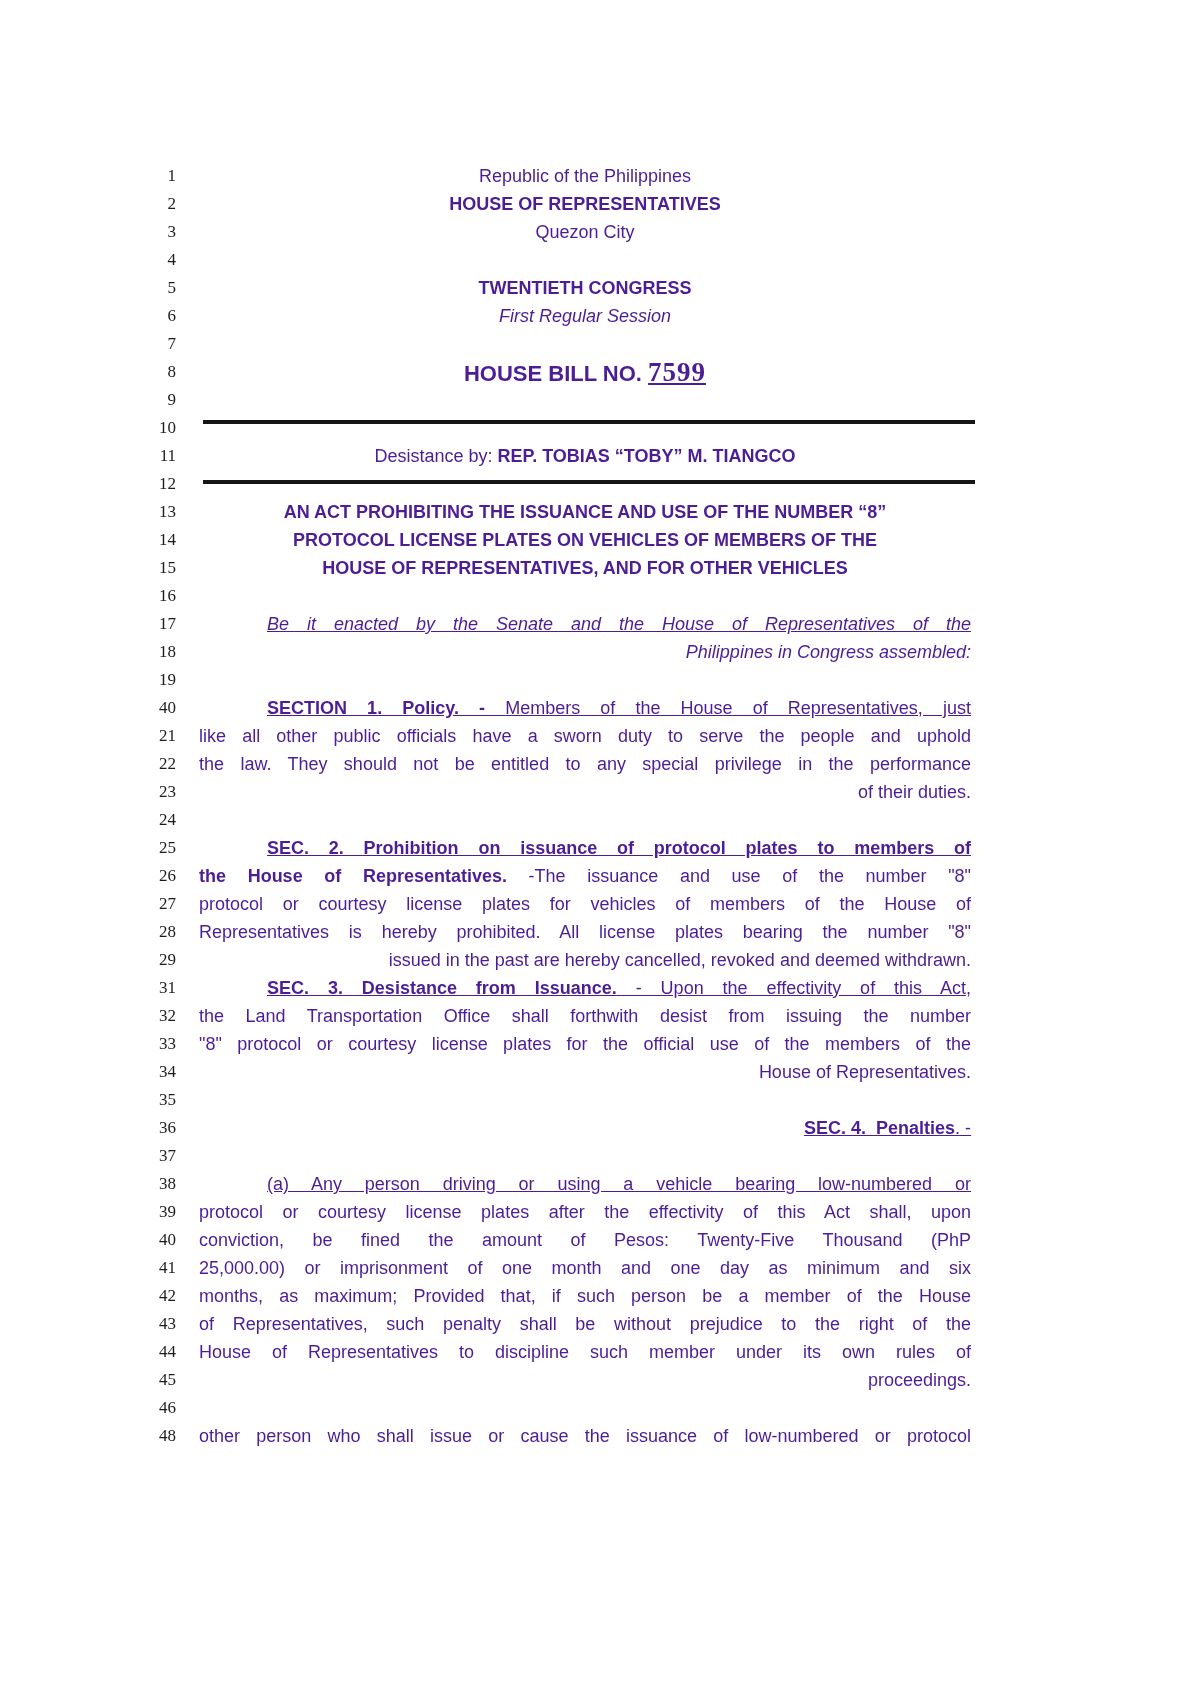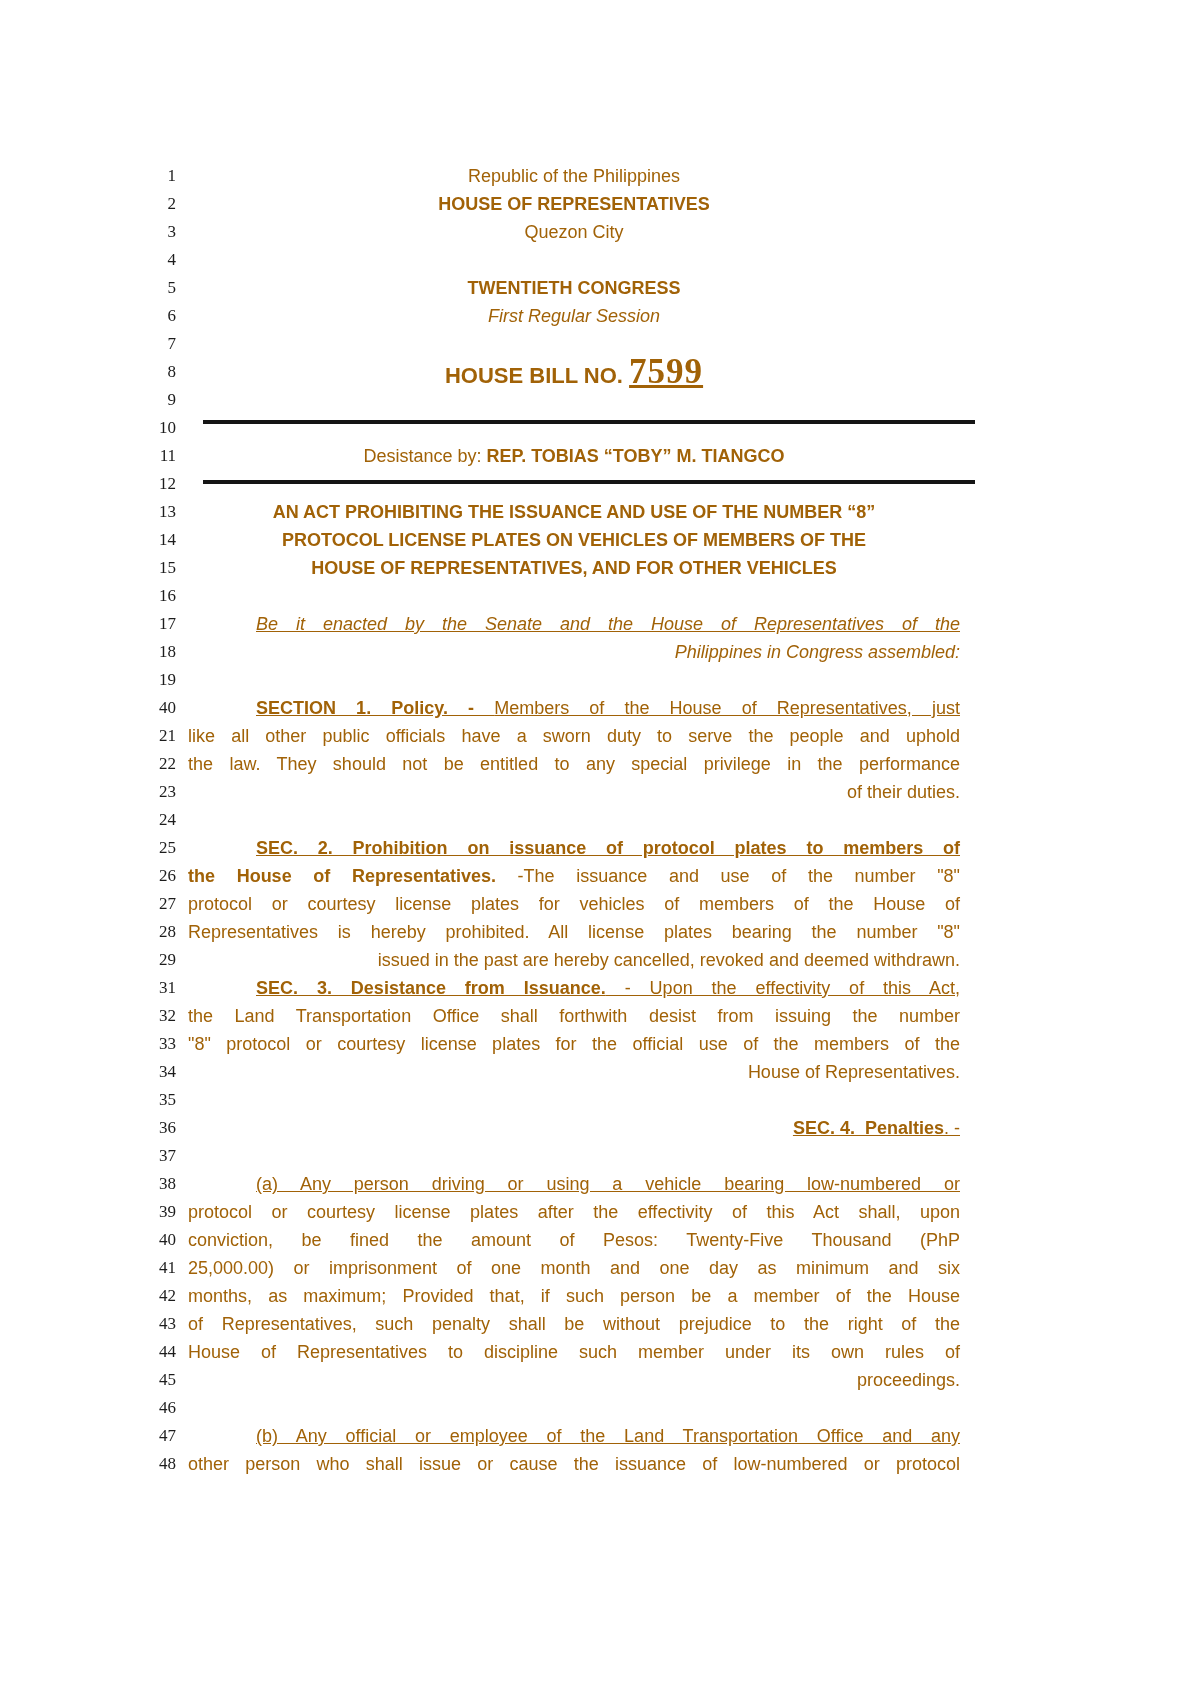--- a/index.html
+++ b/index.html
@@ -24,37 +24,37 @@
   }
   .line-no {
     flex: 0 0 36px;
     text-align: right;
     font-family: "Liberation Serif", serif;
     font-size: 17px;
     line-height: 28px;
     color: #1c1c1c;
   }
   .line-text {
-    margin-left: 12px;
+    margin-left: 23px;
     width: 772px;
     font-size: 18px;
     line-height: 28px;
-    color: #a16207;
+    color: #4c1d95;
   }
   .line-text.center  { text-align: center; }
   .line-text.left    { text-align: right; }
   .line-text.justify { text-align: justify; text-align-last: justify; }
   .line-text.indent  { text-indent: 68px; text-decoration: underline; }
   .seg.b { font-weight: bold; }
   .seg.i { font-style: italic; }
   .seg.bill-label { font-size: 22px; }
   .seg.bill-number {
     font-family: "Liberation Serif", serif;
     font-weight: bold;
-    font-size: 35px;
+    font-size: 27px;
     text-decoration: underline;
     letter-spacing: 1px;
   }
   .rule {
     position: absolute;
     left: 63px;
     width: 772px;
     height: 4px;
     background: #151515;
   }
@@ -243,21 +243,17 @@
       </div>
       <div class="line-row">
         <span class="line-no">45</span>
         <div class="line-text left"><span class="seg">proceedings.</span></div>
       </div>
       <div class="line-row">
         <span class="line-no">46</span>
         <div class="line-text left"></div>
       </div>
       <div class="line-row">
-        <span class="line-no">47</span>
-        <div class="line-text justify indent"><span class="seg">(b) Any official or employee of the Land Transportation Office and any</span></div>
-      </div>
-      <div class="line-row">
         <span class="line-no">48</span>
         <div class="line-text justify"><span class="seg">other person who shall issue or cause the issuance of low-numbered or protocol</span></div>
       </div>
     </div>
 </div>
 
 </body></html>

